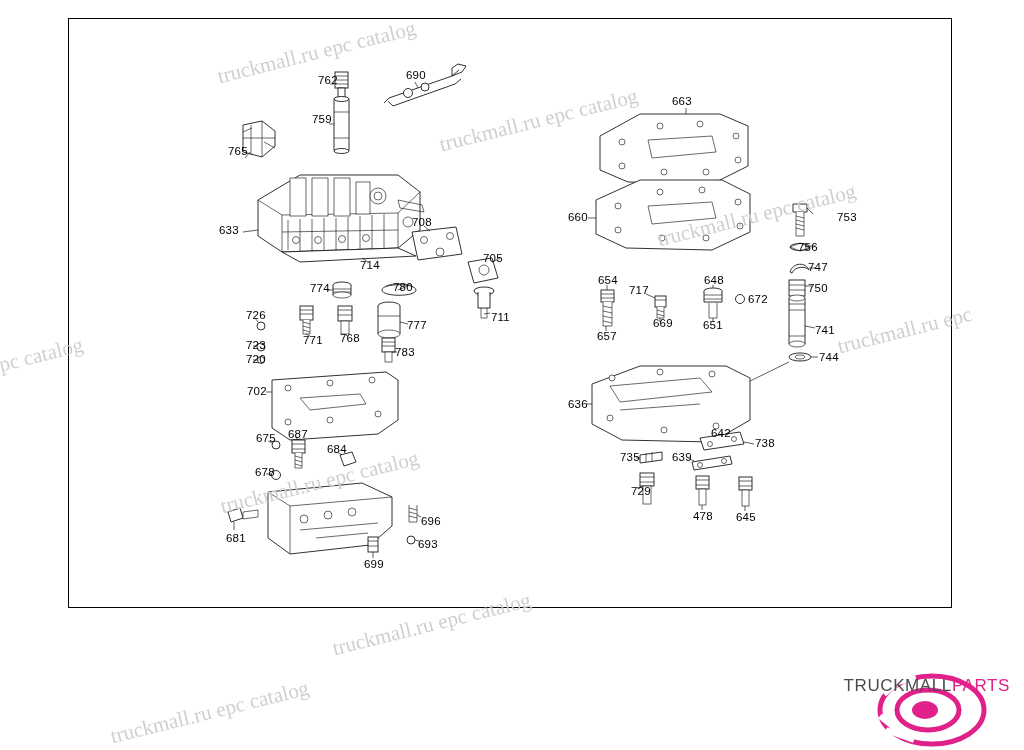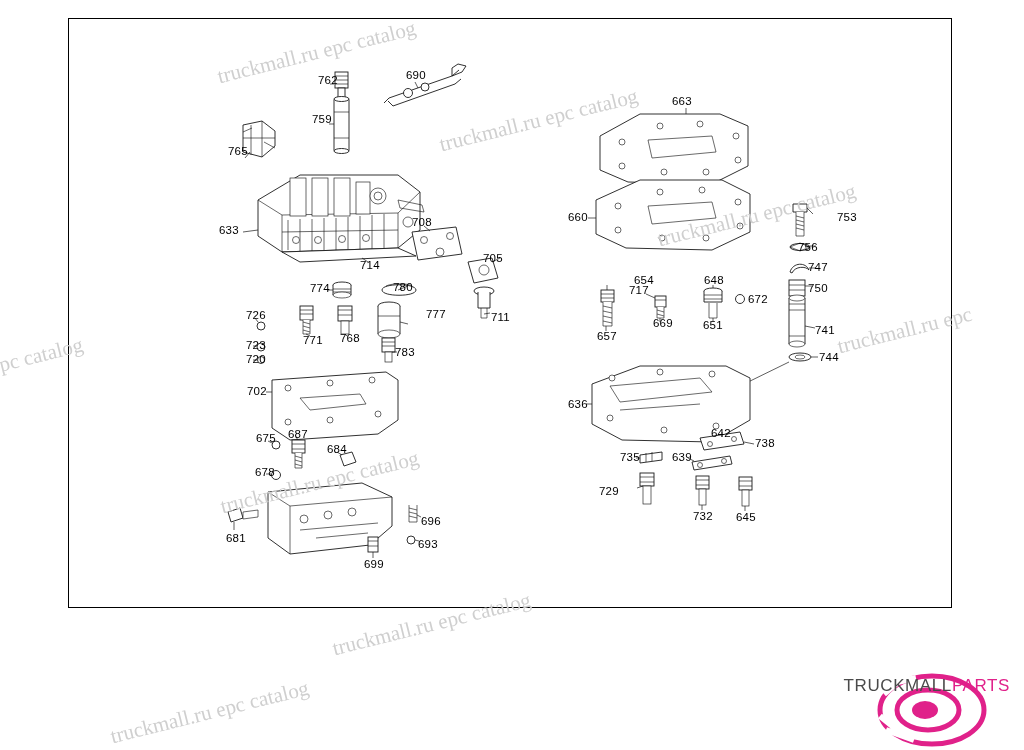--- a/index.html
+++ b/index.html
@@ -478,52 +478,52 @@
   <div class="lbl" style="left:568px;top:211px;">660</div>
   <div class="lbl" style="left:797px;top:211px;margin-left:40px;">753</div>
   <div class="lbl" style="left:219px;top:224px;">633</div>
   <div class="lbl" style="left:412px;top:216px;">708</div>
   <div class="lbl" style="left:798px;top:241px;">756</div>
   <div class="lbl" style="left:808px;top:261px;">747</div>
   <div class="lbl" style="left:360px;top:259px;">714</div>
   <div class="lbl" style="left:483px;top:252px;text-align:center;">705</div>
   <div class="lbl" style="left:393px;top:281px;">780</div>
   <div class="lbl" style="left:310px;top:282px;">774</div>
-  <div class="lbl" style="left:598px;top:274px;margin-left:36px;">654</div>
+  <div class="lbl" style="left:598px;top:274px;">654</div>
   <div class="lbl" style="left:629px;top:284px;">717</div>
   <div class="lbl" style="left:704px;top:274px;">648</div>
   <div class="lbl" style="left:748px;top:293px;">672</div>
   <div class="lbl" style="left:808px;top:282px;">750</div>
   <div class="lbl" style="left:491px;top:311px;">711</div>
   <div class="lbl" style="left:246px;top:309px;">726</div>
-  <div class="lbl" style="left:407px;top:308px;margin-left:19px;">777</div>
+  <div class="lbl" style="left:407px;top:319px;">777</div>
   <div class="lbl" style="left:653px;top:317px;">669</div>
   <div class="lbl" style="left:703px;top:319px;">651</div>
   <div class="lbl" style="left:815px;top:324px;">741</div>
   <div class="lbl" style="left:597px;top:330px;">657</div>
   <div class="lbl" style="left:246px;top:339px;">723</div>
   <div class="lbl" style="left:303px;top:334px;">771</div>
   <div class="lbl" style="left:340px;top:332px;">768</div>
   <div class="lbl" style="left:395px;top:346px;">783</div>
   <div class="lbl" style="left:246px;top:353px;">720</div>
   <div class="lbl" style="left:819px;top:351px;">744</div>
   <div class="lbl" style="left:247px;top:385px;">702</div>
   <div class="lbl" style="left:568px;top:398px;">636</div>
   <div class="lbl" style="left:256px;top:432px;">675</div>
   <div class="lbl" style="left:288px;top:428px;">687</div>
   <div class="lbl" style="left:327px;top:443px;">684</div>
   <div class="lbl" style="left:711px;top:427px;">642</div>
   <div class="lbl" style="left:755px;top:437px;">738</div>
   <div class="lbl" style="left:255px;top:466px;">678</div>
   <div class="lbl" style="left:620px;top:451px;">735</div>
   <div class="lbl" style="left:672px;top:451px;">639</div>
-  <div class="lbl" style="left:599px;top:485px;">729</div>
+  <div class="lbl" style="left:631px;top:485px;">729</div>
   <div class="lbl" style="left:421px;top:515px;">696</div>
   <div class="lbl" style="left:226px;top:532px;">681</div>
-  <div class="lbl" style="left:693px;top:510px;">732</div>
+  <div class="lbl" style="left:693px;top:510px;">478</div>
   <div class="lbl" style="left:736px;top:511px;">645</div>
   <div class="lbl" style="left:418px;top:538px;">693</div>
   <div class="lbl" style="left:364px;top:558px;">699</div>
 
   <div class="brand-text" style="right:14px;top:676px;">
     <span>TRUCKMALL</span><span class="pink">PARTS</span>
   </div>
 
 </div>
 

